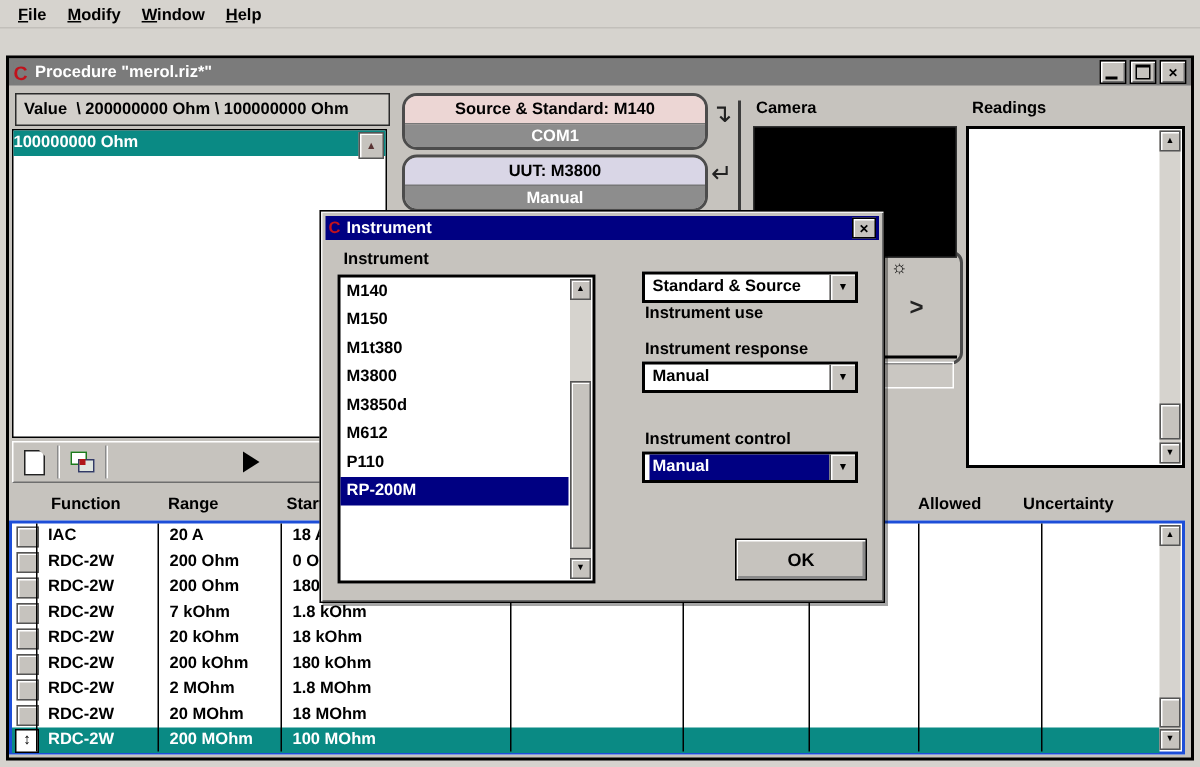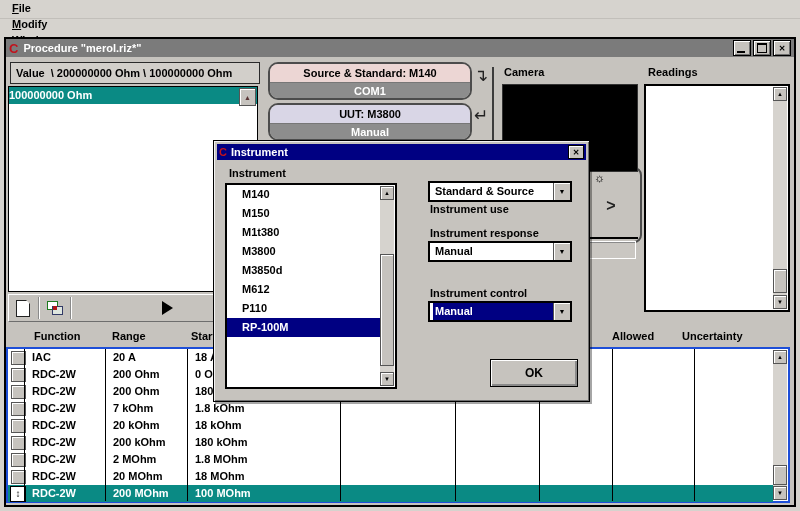--- a/index.html
+++ b/index.html
@@ -1,21 +1,21 @@
 <!DOCTYPE html>
 <html><head>
 <meta charset="utf-8">
 <style>
   html,body{margin:0;padding:0;}
   body{font-family:"Liberation Sans",sans-serif;background:#e8e6e2;}
   #canvas{position:relative;width:800px;height:511px;background:#d6d3ce;overflow:hidden;
           font-size:11px;font-weight:700;color:#000;}
   
   .menubar{position:absolute;left:0;top:0;width:100%;height:19px;background:#d6d3ce;
-           border-bottom:1px solid #c2bfba;display:flex;align-items:flex-start;gap:0;padding-left:6px;box-sizing:border-box;flex-direction:column;}
+           border-bottom:1px solid #c2bfba;display:flex;align-items:flex-end;gap:0;padding-left:6px;box-sizing:border-box;}
   .menuitem{display:inline-block;padding:2px 8px 2px 6px;cursor:default;}
   .menuitem::first-letter{text-decoration:underline;}
   
   .mainwin{position:absolute;left:4px;top:37px;width:788px;height:466px;background:#c6c3be;
            border:2px solid #000;box-sizing:content-box;}
   .titlebar{position:absolute;left:0;top:0;width:100%;height:18px;background:#7b7b7b;
             display:flex;align-items:center;color:#fff;}
   .c-icon{color:#c1121c;font-weight:900;font-size:13px;margin:0 5px 0 3px;background:#7b7b7b;}
   .winbtns{margin-left:auto;display:flex;gap:2px;margin-right:3px;}
   .wbtn{width:16px;height:14px;background:#c6c3be;border:1px solid #000;
@@ -92,21 +92,21 @@
   
   .dialog{position:absolute;left:213px;top:140px;width:377px;height:262px;background:#c6c3be;border:1px solid #000;
           box-shadow:inset 1px 1px 0 #f2f2f2,inset -1px -1px 0 #6e6e6e,2px 2px 0 rgba(0,0,0,.35);z-index:50;box-sizing:border-box;}
   .dtitle{position:absolute;left:3px;top:3px;right:3px;height:16px;background:#000082;color:#fff;
           display:flex;align-items:center;}
   .dtitle .c-icon{background:transparent;font-size:11px;margin:0 4px 0 2px;}
   .dclose{margin-left:auto;margin-right:2px;width:14px;height:12px;background:#c6c3be;border:1px solid #000;
           box-shadow:inset 1px 1px 0 #fff;color:#000;font-size:8px;display:flex;align-items:center;justify-content:center;}
   .dlist-label{position:absolute;left:15px;top:26px;}
   .dlist{position:absolute;left:11px;top:42px;width:172px;height:206px;background:#fff;border:2px solid #000;box-sizing:border-box;}
-  .ditem{height:19px;line-height:19px;padding-left:15px;width:148px;}
+  .ditem{height:19px;line-height:19px;padding-left:4px;width:148px;}
   .ditem.dsel{background:#000082;color:#fff;}
   .dfield-label{position:absolute;left:216px;}
   .combo{position:absolute;left:214px;width:144px;height:21px;background:#fff;border:2px solid #000;box-sizing:border-box;}
   .combo .ctext{position:absolute;left:3px;top:0;right:17px;height:17px;line-height:17px;padding-left:2px;white-space:nowrap;overflow:hidden;}
   .combo.csel .ctext{background:#000082;color:#fff;}
   .combo .cbtn{position:absolute;right:0;top:0;width:16px;height:17px;background:#c6c3be;border-left:1px solid #555;
                box-shadow:inset 1px 1px 0 #fff;display:flex;align-items:center;justify-content:center;font-size:7px;}
   .okbtn{position:absolute;left:276px;top:218px;width:86px;height:26px;background:#c6c3be;border:1px solid #000;
          box-shadow:inset 1px 1px 0 #fff,inset -2px -2px 0 #8a8a8a;display:flex;align-items:center;justify-content:center;font-size:12px;}
 </style>
@@ -286,21 +286,21 @@
     <div class="dlist-label">Instrument</div>
     <div class="dlist">
       <div id="instrument-items">
           <div class="ditem">M140</div>
           <div class="ditem">M150</div>
           <div class="ditem">M1t380</div>
           <div class="ditem">M3800</div>
           <div class="ditem">M3850d</div>
           <div class="ditem">M612</div>
           <div class="ditem">P110</div>
-          <div class="ditem dsel">RP-100M</div>
+          <div class="ditem dsel">RP-200M</div>
         </div>
       <div class="sb">
         <div class="up">▲</div>
         <div class="thumb" style="top:68px;height:112px;"></div>
         <div class="dn">▼</div>
       </div>
     </div>
 
     <div class="dfield-label" style="top:26px;margin-top:36px;">Instrument use</div>
     <div class="combo" style="top:40px;">

